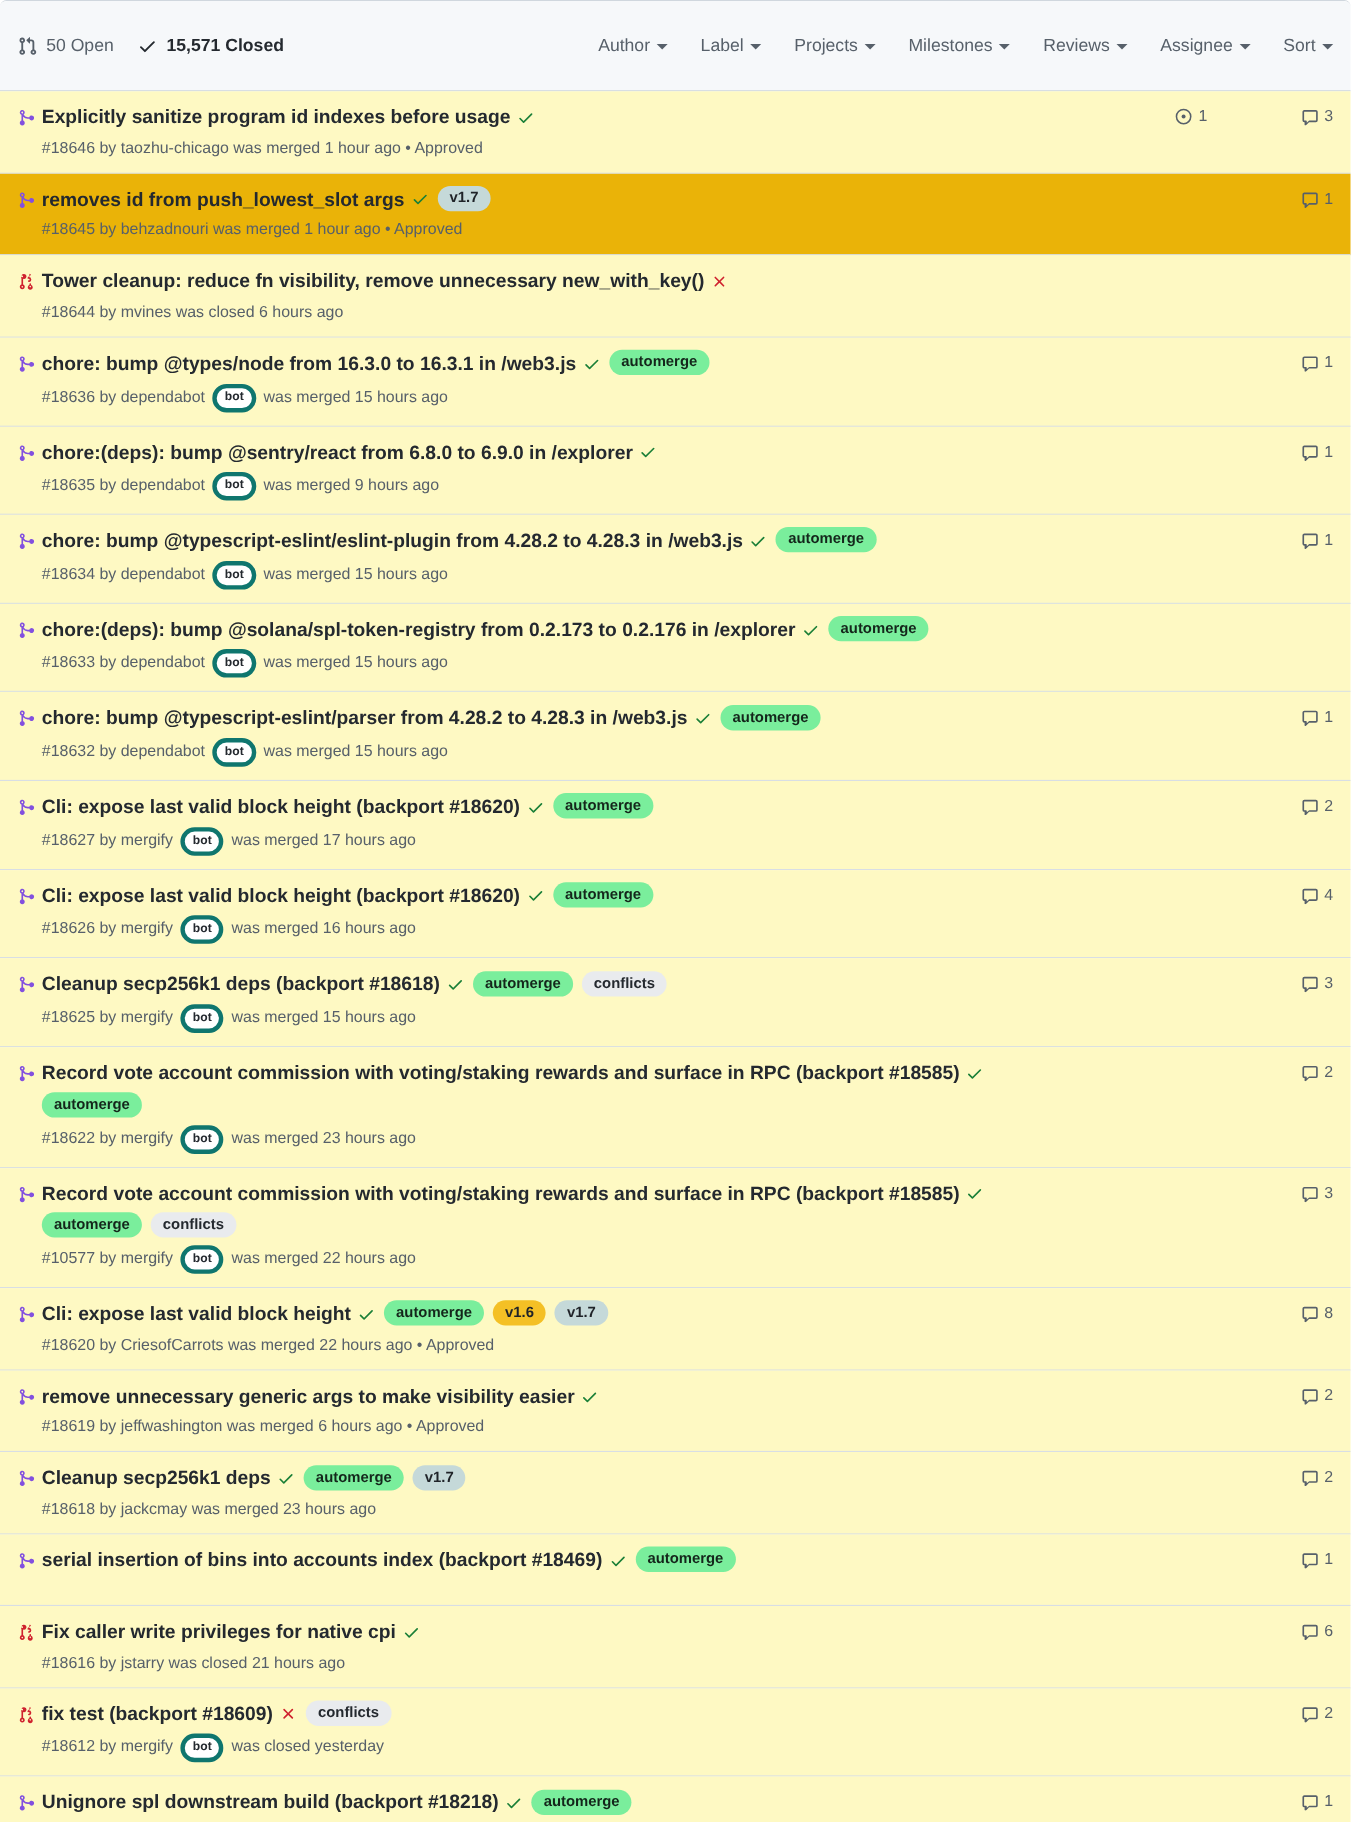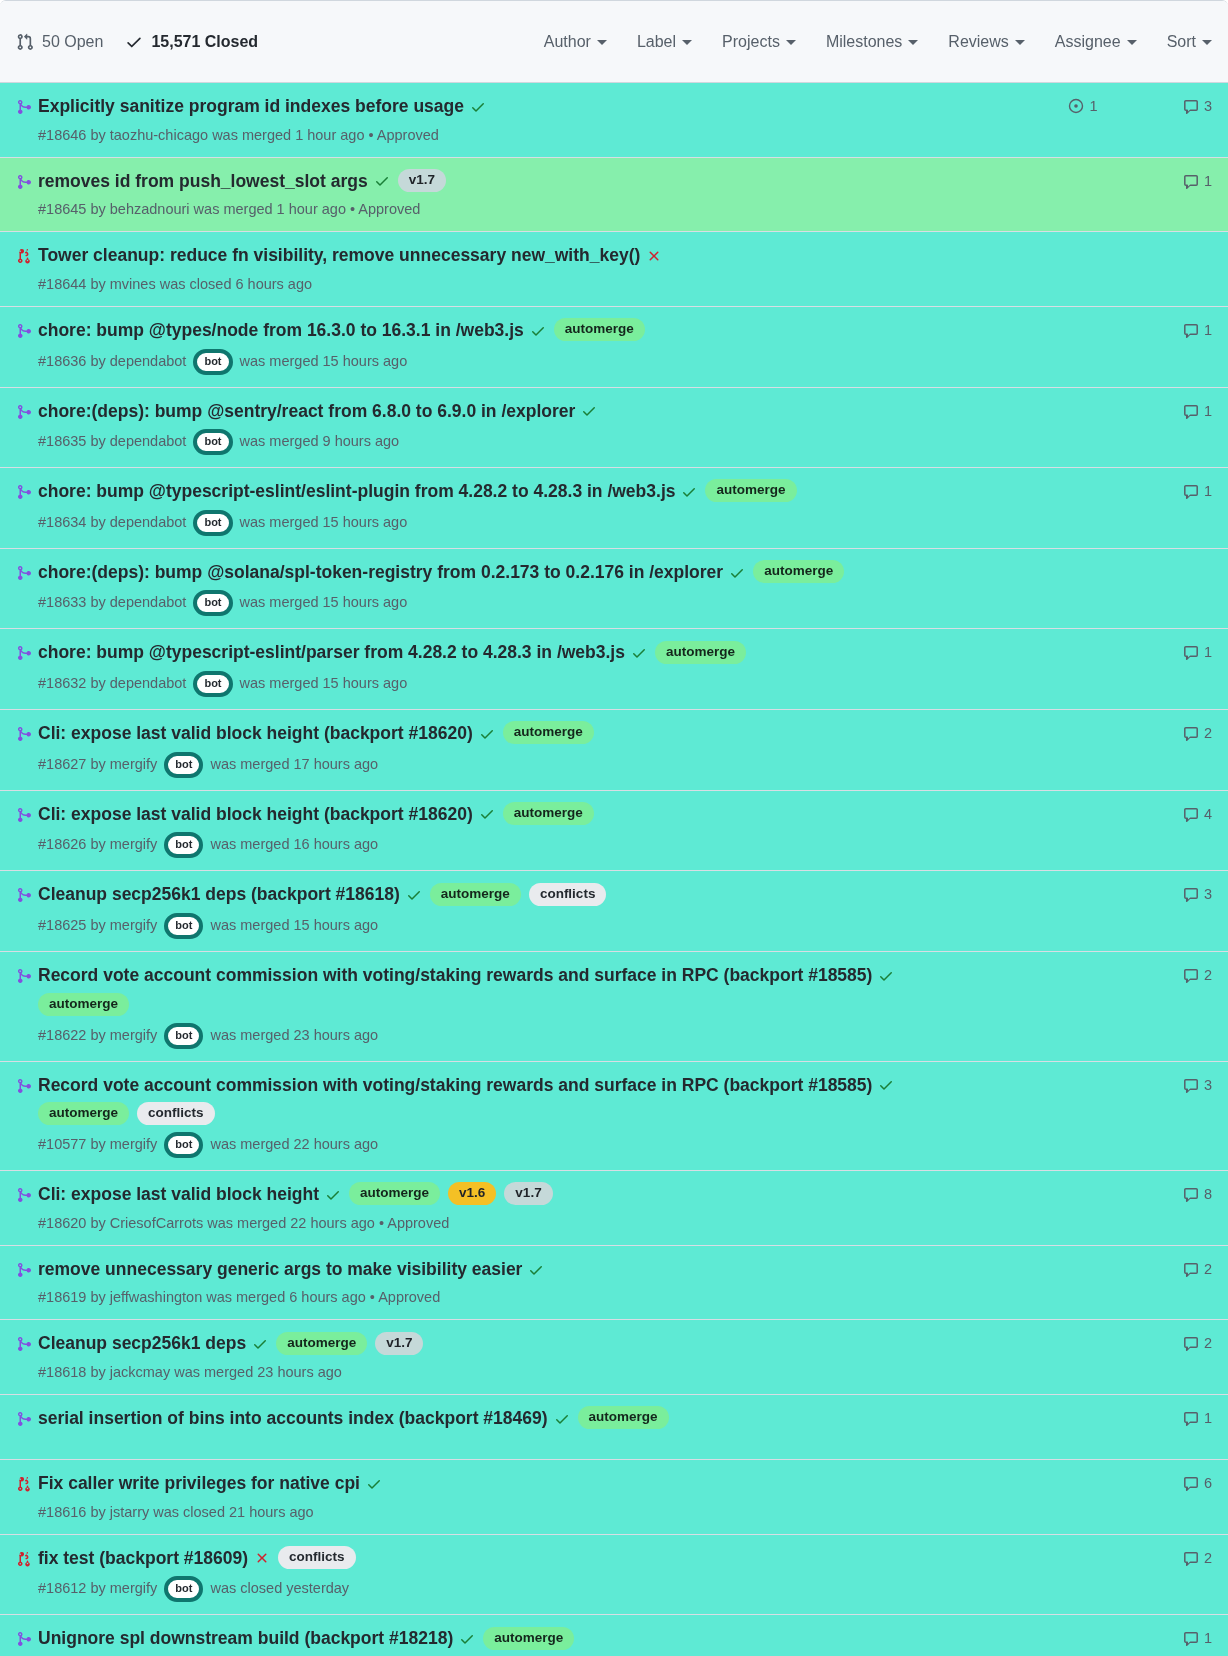--- a/index.html
+++ b/index.html
@@ -54,24 +54,24 @@
     border-top: 5px solid #57606a;
     margin-top: 2px;
   }
 
   
   .pr-row {
     display: flex;
     align-items: flex-start;
     padding: 12px 16px 12px 16px;
     border-bottom: 1px solid #d8dee4;
-    background: #5eead4;
+    background: #fef9c3;
     min-height: 65px;
   }
-  .pr-row.alt { background: #86efac; justify-content: center; }
+  .pr-row.alt { background: #eab308; justify-content: center; }
   .pr-row:last-child { border-bottom: none; }
 
   .row-icon {
     flex: 0 0 auto;
     width: 22px;
     padding-top: 4px;
     display: flex;
     justify-content: flex-start;
   }
   .row-icon svg { width: 16px; height: 16px; display: block; }

